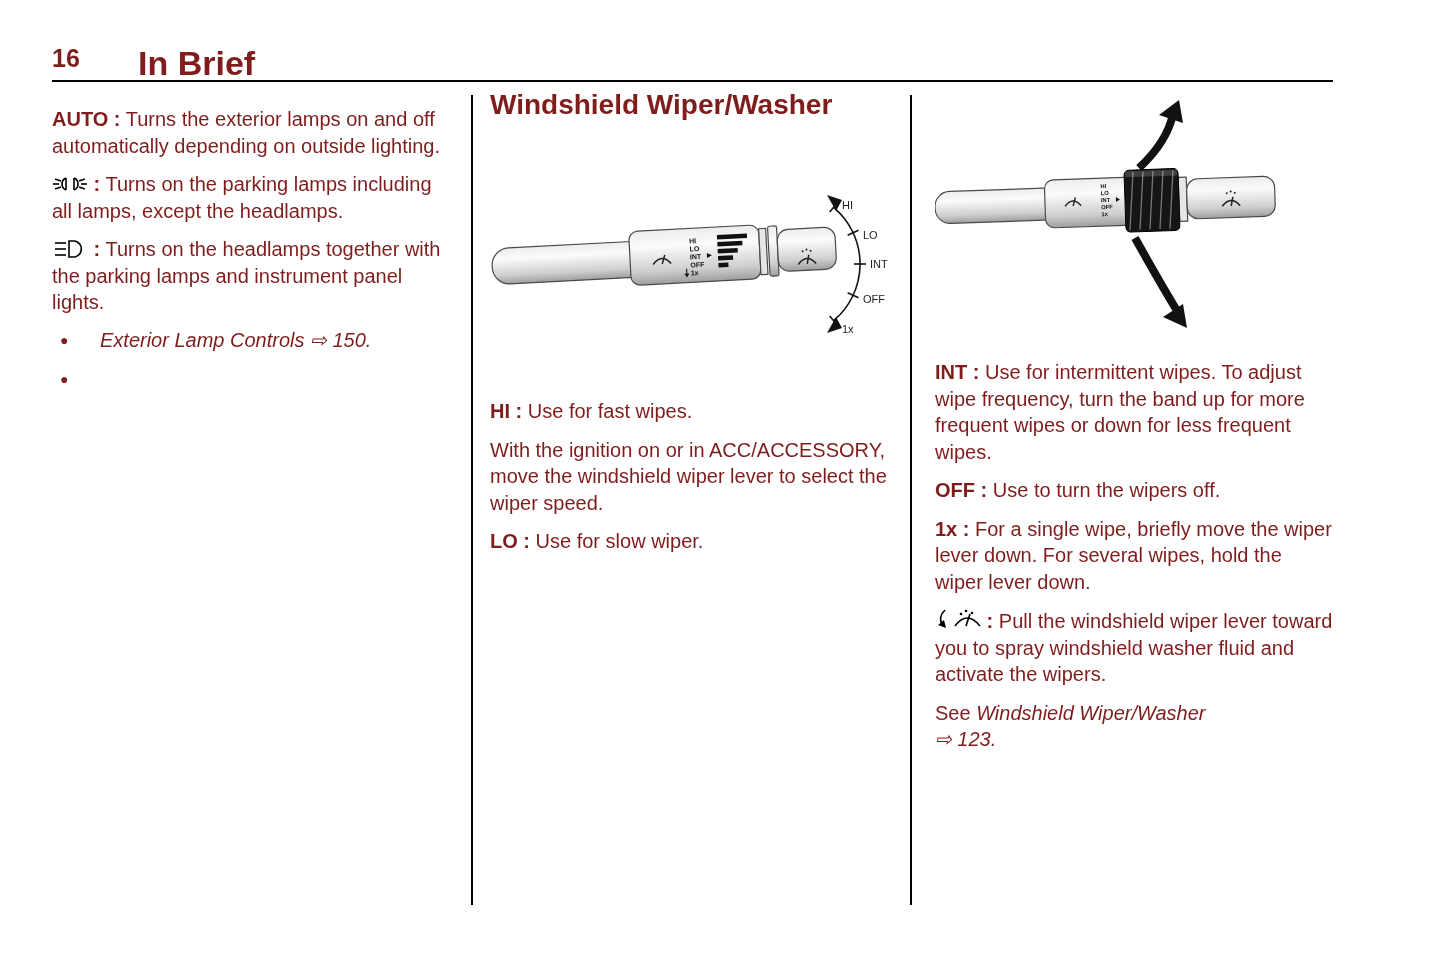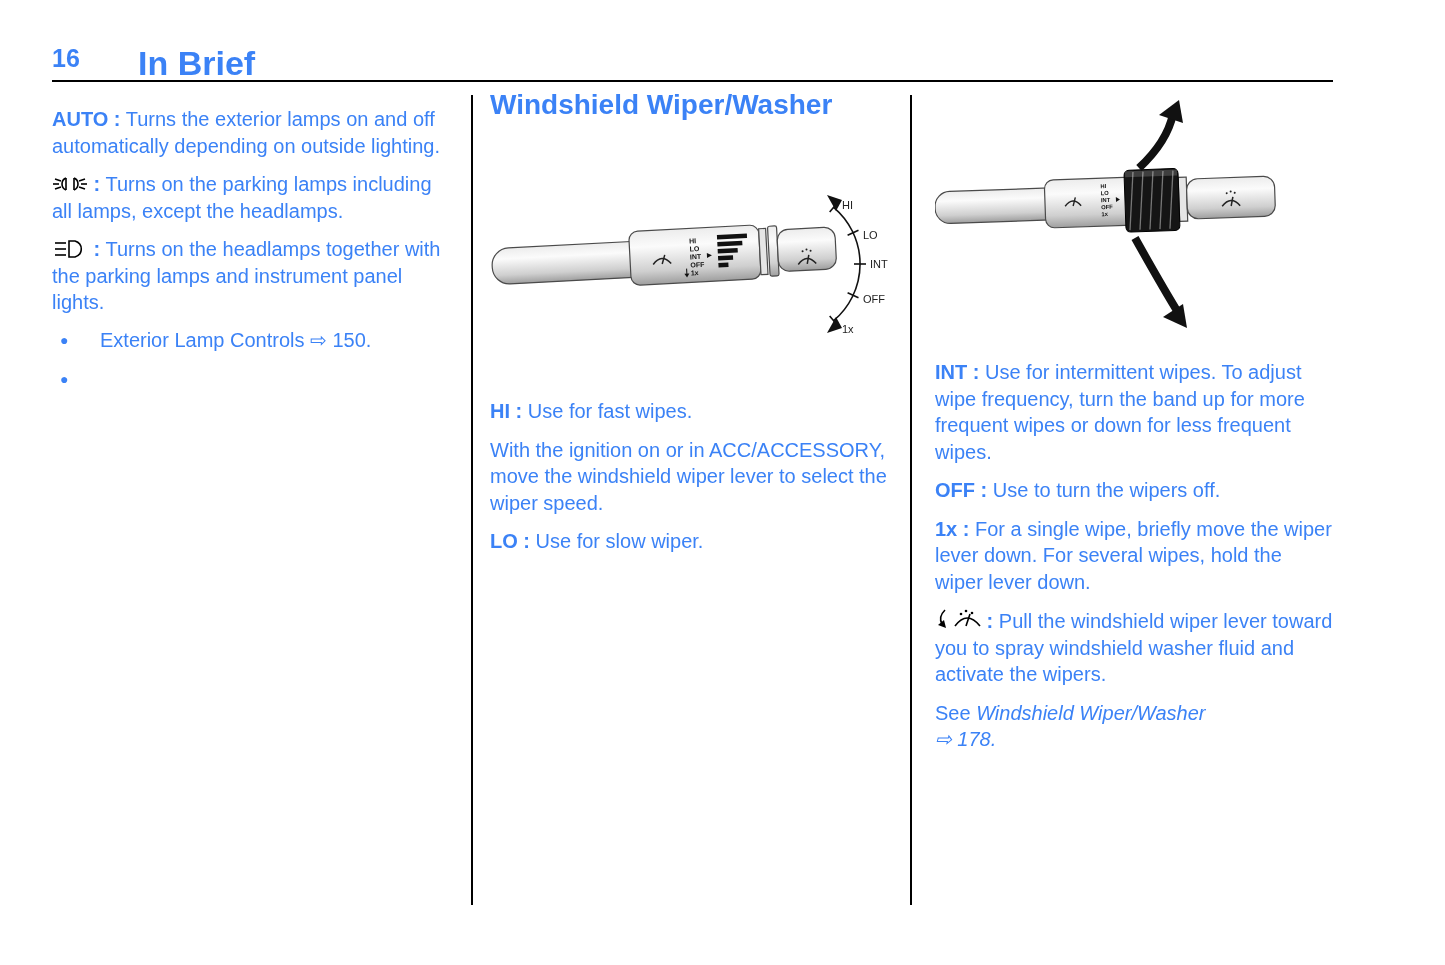--- a/index.html
+++ b/index.html
@@ -1,16 +1,16 @@
 <!DOCTYPE html>
 <html><head>
 <meta charset="utf-8">
 <style>
   html,body{margin:0;padding:0;background:#fff;}
-  .page{position:relative;width:1445px;height:965px;background:#fff;color:#3b82f6;
+  .page{position:relative;width:1445px;height:965px;background:#fff;color:#7f1d1d;
         font-family:"Liberation Sans",sans-serif;overflow:hidden;}
   .hdr-num{position:absolute;left:52px;top:44px;font-size:25px;font-weight:bold;}
   .hdr-title{position:absolute;left:138px;top:44px;font-size:34px;font-weight:bold;}
   .hdr-rule{position:absolute;left:52px;top:80px;width:1281px;height:2px;background:#000;}
   .vdiv{position:absolute;top:95px;width:2px;height:810px;background:#000;}
   #vdiv1{left:471px;} #vdiv2{left:910px;}
   .col{position:absolute;font-size:20px;line-height:26.5px;}
   .col p{margin:12px 0 11px 0;}
   #col1{left:52px;top:94px;width:398px;}
   #col2{left:490px;top:88px;width:402px;}
@@ -18,21 +18,21 @@
   .section-heading{font-size:28px;line-height:34px;font-weight:bold;margin:0 0 16px 0;}
   .illus{display:block;}
   #col2 .illus{margin:12px 0 20px 0;}
   #col3 .illus{margin:0 0 26px 0;}
   .b{font-weight:bold;}
   .it{font-style:italic;}
   .icon-inline{display:inline-block;vertical-align:-5px;}
   .see-label{margin:14px 0 12px 0;}
   .ref-item{display:flex;margin:0 0 13px 0;}
   .ref-item .bullet{flex:0 0 40px;padding-left:8px;font-size:14px;line-height:26.5px;}
-  .ref-item .ref-text{}
+  .ref-item .ref-text{font-style:italic;}
 </style>
 </head>
 <body>
 
 <div class="page">
 
   <div class="hdr-num">16</div>
   <div class="hdr-title">In Brief</div>
   <div class="hdr-rule"></div>
 
@@ -212,16 +212,16 @@
             <path d="M10,3 Q3,10 7,17"></path>
             <path d="M20,19 Q32,3 45,19"></path>
             <line x1="31" y1="19" x2="35" y2="7"></line>
           </g>
           <polygon fill="#000" points="11,21 3,18 9,13"></polygon>
           <circle cx="26" cy="7" r="1.3" fill="#000"></circle>
           <circle cx="31" cy="4" r="1.3" fill="#000"></circle>
           <circle cx="37" cy="6" r="1.3" fill="#000"></circle>
         </svg> <span class="b">:</span> <span>Pull the windshield wiper lever toward you to spray windshield washer fluid and activate the wipers.</span></p>
 
-    <p><span>See</span> <span class="it">Windshield Wiper/Washer</span><br><span class="it">⇨ 178.</span></p>
+    <p><span>See</span> <span class="it">Windshield Wiper/Washer</span><br><span class="it">⇨ 123.</span></p>
   </div>
 
 </div>
 
 </body></html>

